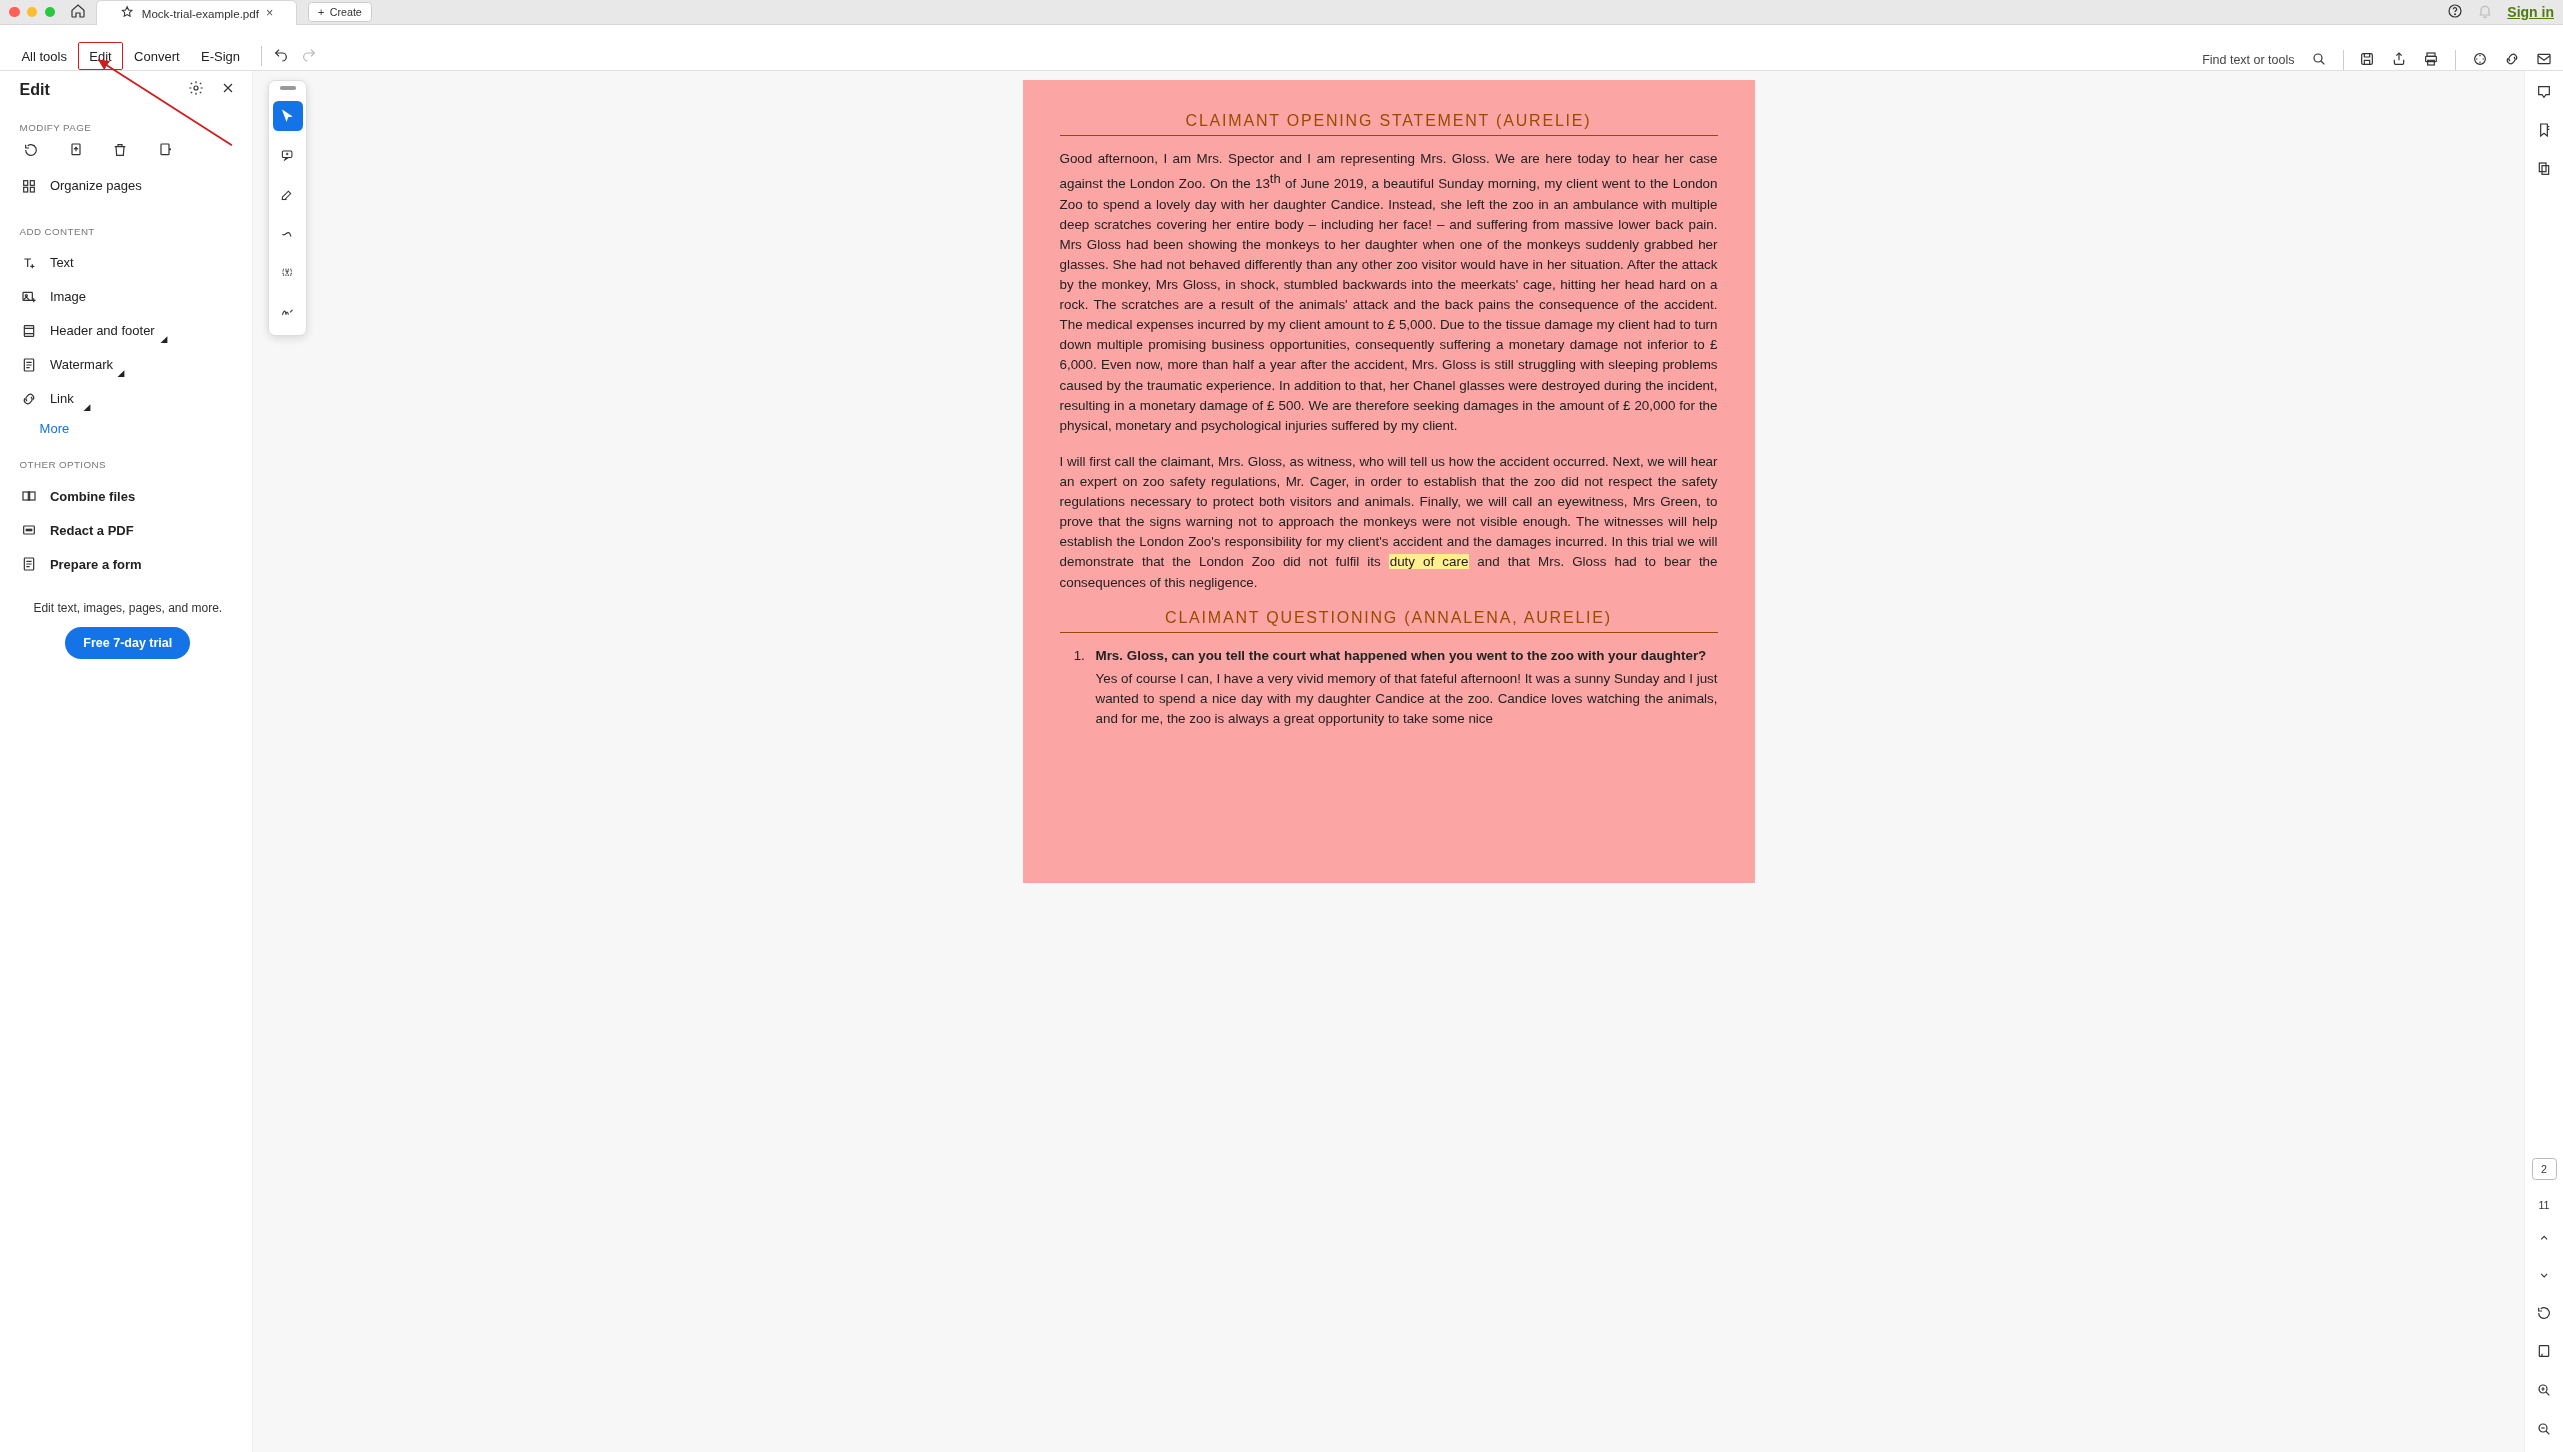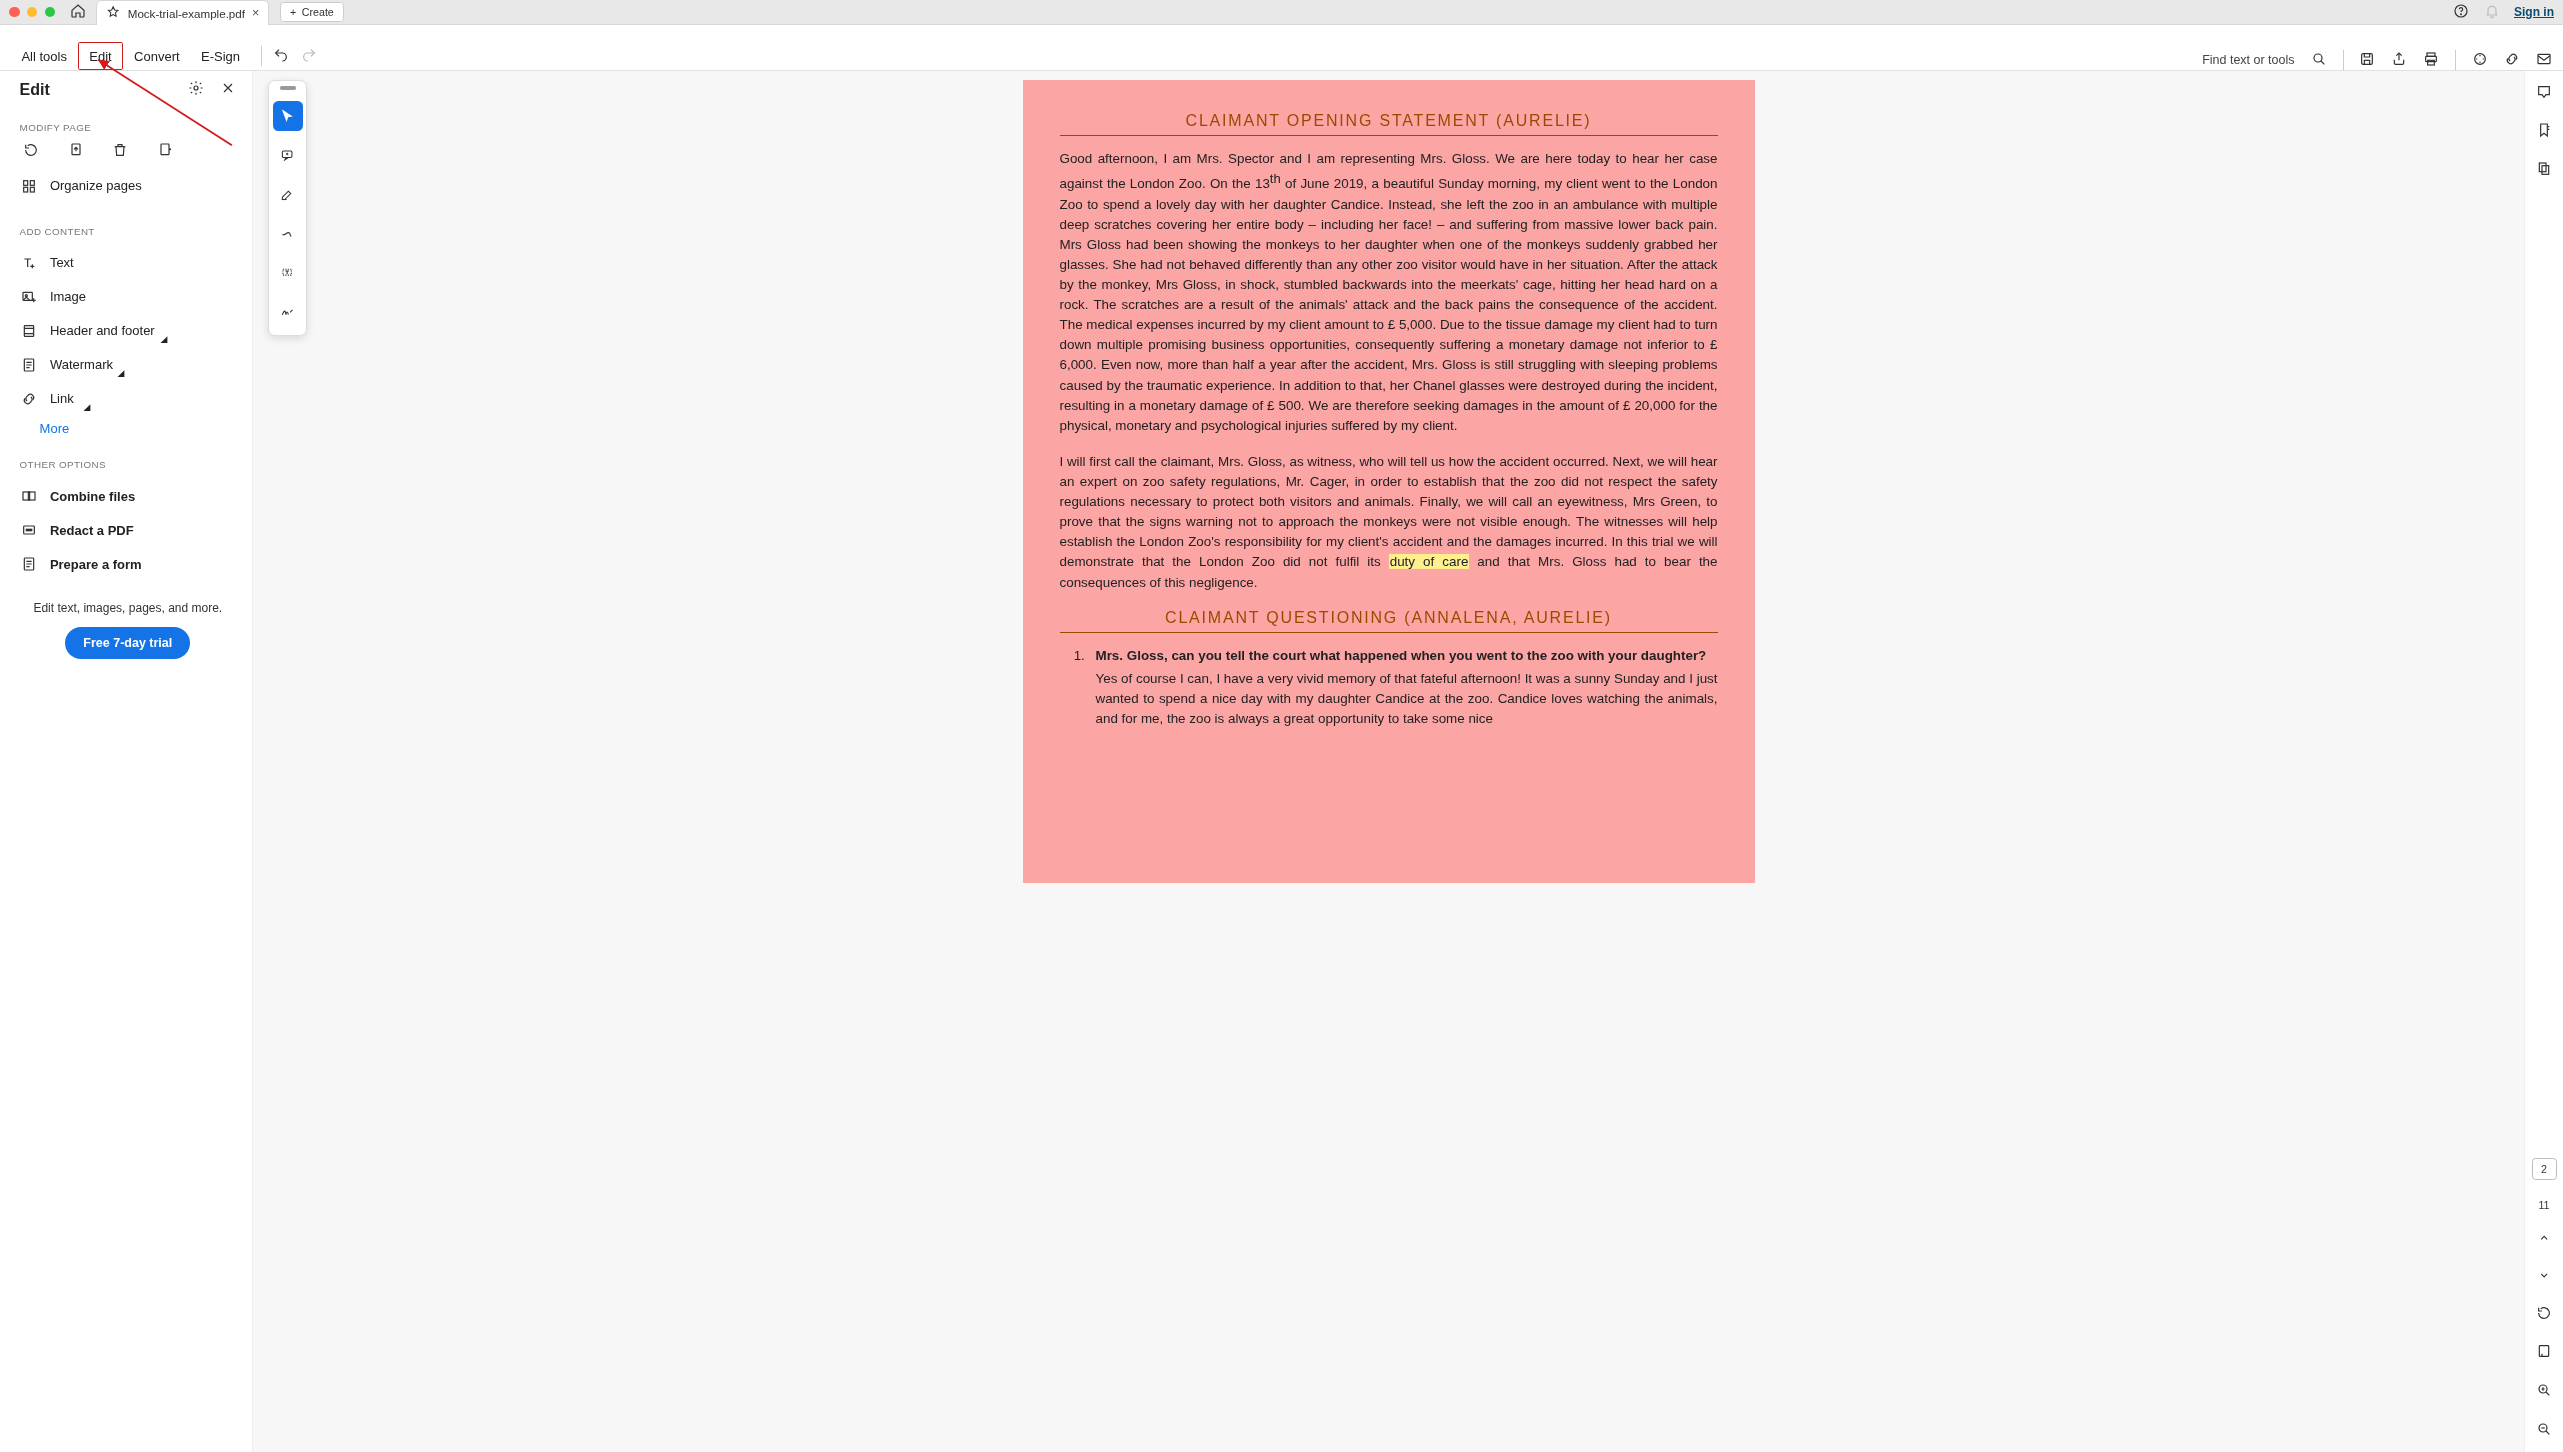--- a/index.html
+++ b/index.html
@@ -4,25 +4,25 @@
 <style>
 * { margin: 0; padding: 0; box-sizing: border-box; font-family: -apple-system, BlinkMacSystemFont, "Segoe UI", sans-serif; }
 html, body { width: 100%; height: 100%; background: #fff; overflow: hidden; }
 
 
 .chrome-bar { height: 25px; background: #e8e8e8; border-bottom: 0.9px solid #d6d6d6; display: flex; align-items: center; padding: 0 9px; }
 .traffic { display: flex; gap: 7.1px; margin-right: 12.5px; }
 .traffic span { width: 10.7px; height: 10.7px; border-radius: 50%; display: inline-block; }
 .tl-red { background:#ff5f57; } .tl-yel { background:#febc2e; } .tl-grn { background:#28c840; }
 .chrome-bar .home-icon { margin: 0 5.4px 0 1.8px; color:#333; }
-.chrome-tab { display:flex; align-items:center; height:25px; background:#fff; border-top-left-radius:5.4px; border-top-right-radius:5.4px; padding:0 9px; margin-left:5.4px; font-size:11.6px; color:#333; gap:7.1px; border:0.9px solid #d6d6d6; border-bottom:none; position:relative; top:0.9px; }
+.chrome-tab { display:flex; align-items:center; height:25px; background:#fff; border-top-left-radius:5.4px; border-top-right-radius:5.4px; padding:0 23px; margin-left:5.4px; font-size:11.6px; color:#333; gap:7.1px; border:0.9px solid #d6d6d6; border-bottom:none; position:relative; top:0.9px; }
 .chrome-tab .close-x { font-size:12.5px; color:#555; cursor:pointer; }
 .create-btn { margin-left:10.7px; height:19.6px; border:0.9px solid #ccc; border-radius:3.6px; background:#fff; display:flex; align-items:center; gap:5.4px; padding:0 9px; font-size:10.7px; color:#333; cursor:pointer; }
 .chrome-right { margin-left:auto; display:flex; align-items:center; gap:14.3px; color:#555; }
-.sign-in { font-weight:700; font-size:12px; color:#0c4a6e; cursor:pointer;text-decoration:underline; }
+.sign-in { font-weight:700; font-size:14px; color:#4d7c0f; cursor:pointer;text-decoration:underline; }
 
 
 .toolbar { height:46px; border-bottom:0.9px solid #e0e0e0; display:flex; align-items:flex-end; padding:0 10.7px; font-size:13px; color:#222; }
 .toolbar .tb-left { display:flex; align-items:center; gap:0; }
 .toolbar .tb-item { padding:5.4px 10.7px; cursor:pointer; }
 .toolbar .tb-item.boxed { border:1.8px solid #d21b1b; border-radius:1.8px; }
 .toolbar .divider { width:0.9px; height:19.6px; background:#ccc; margin:0 10.7px; }
 .toolbar .undo-redo { display:flex; gap:12.5px; color:#555; }
 .toolbar .tb-right { margin-left:auto; display:flex; align-items:center; gap:16px; color:#333; }
 .find-text { font-size:12.5px; color:#444; }

